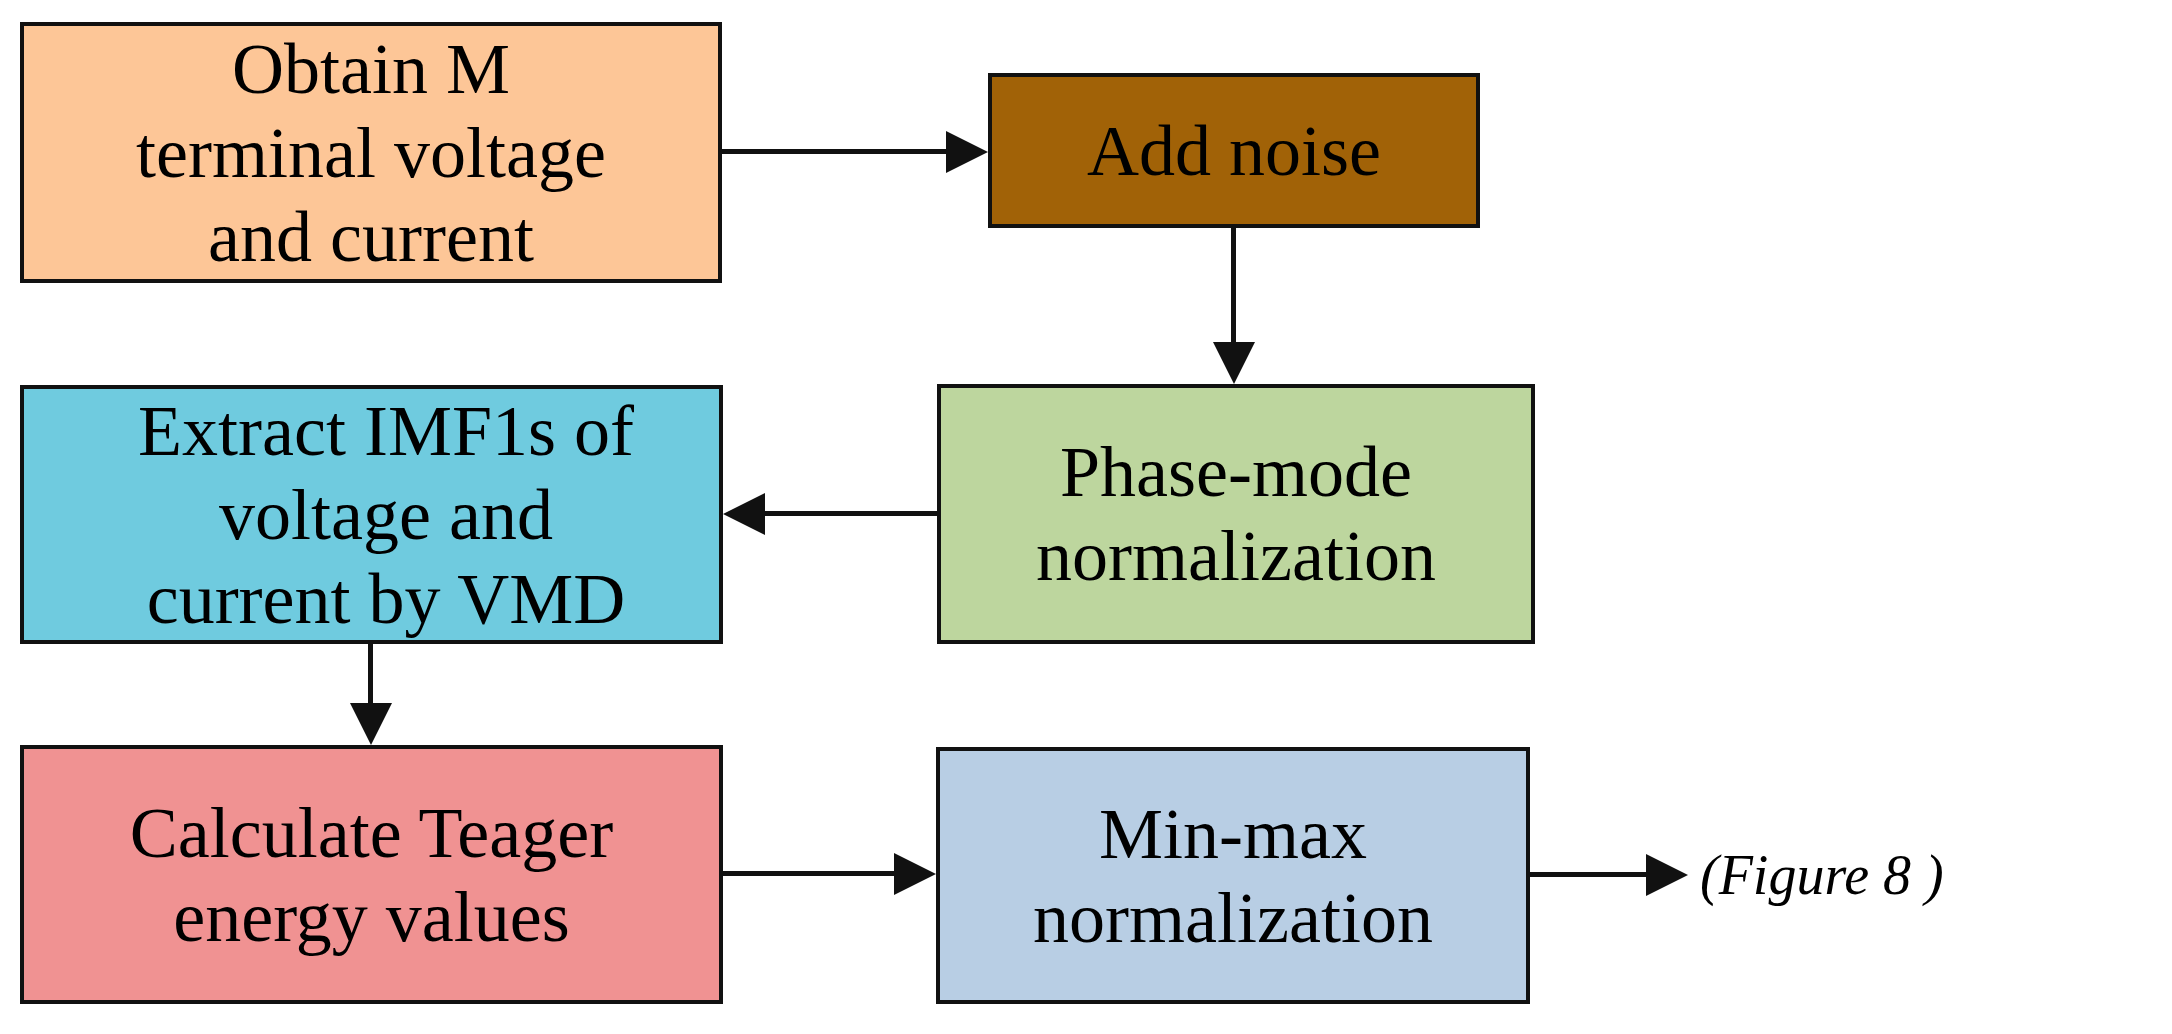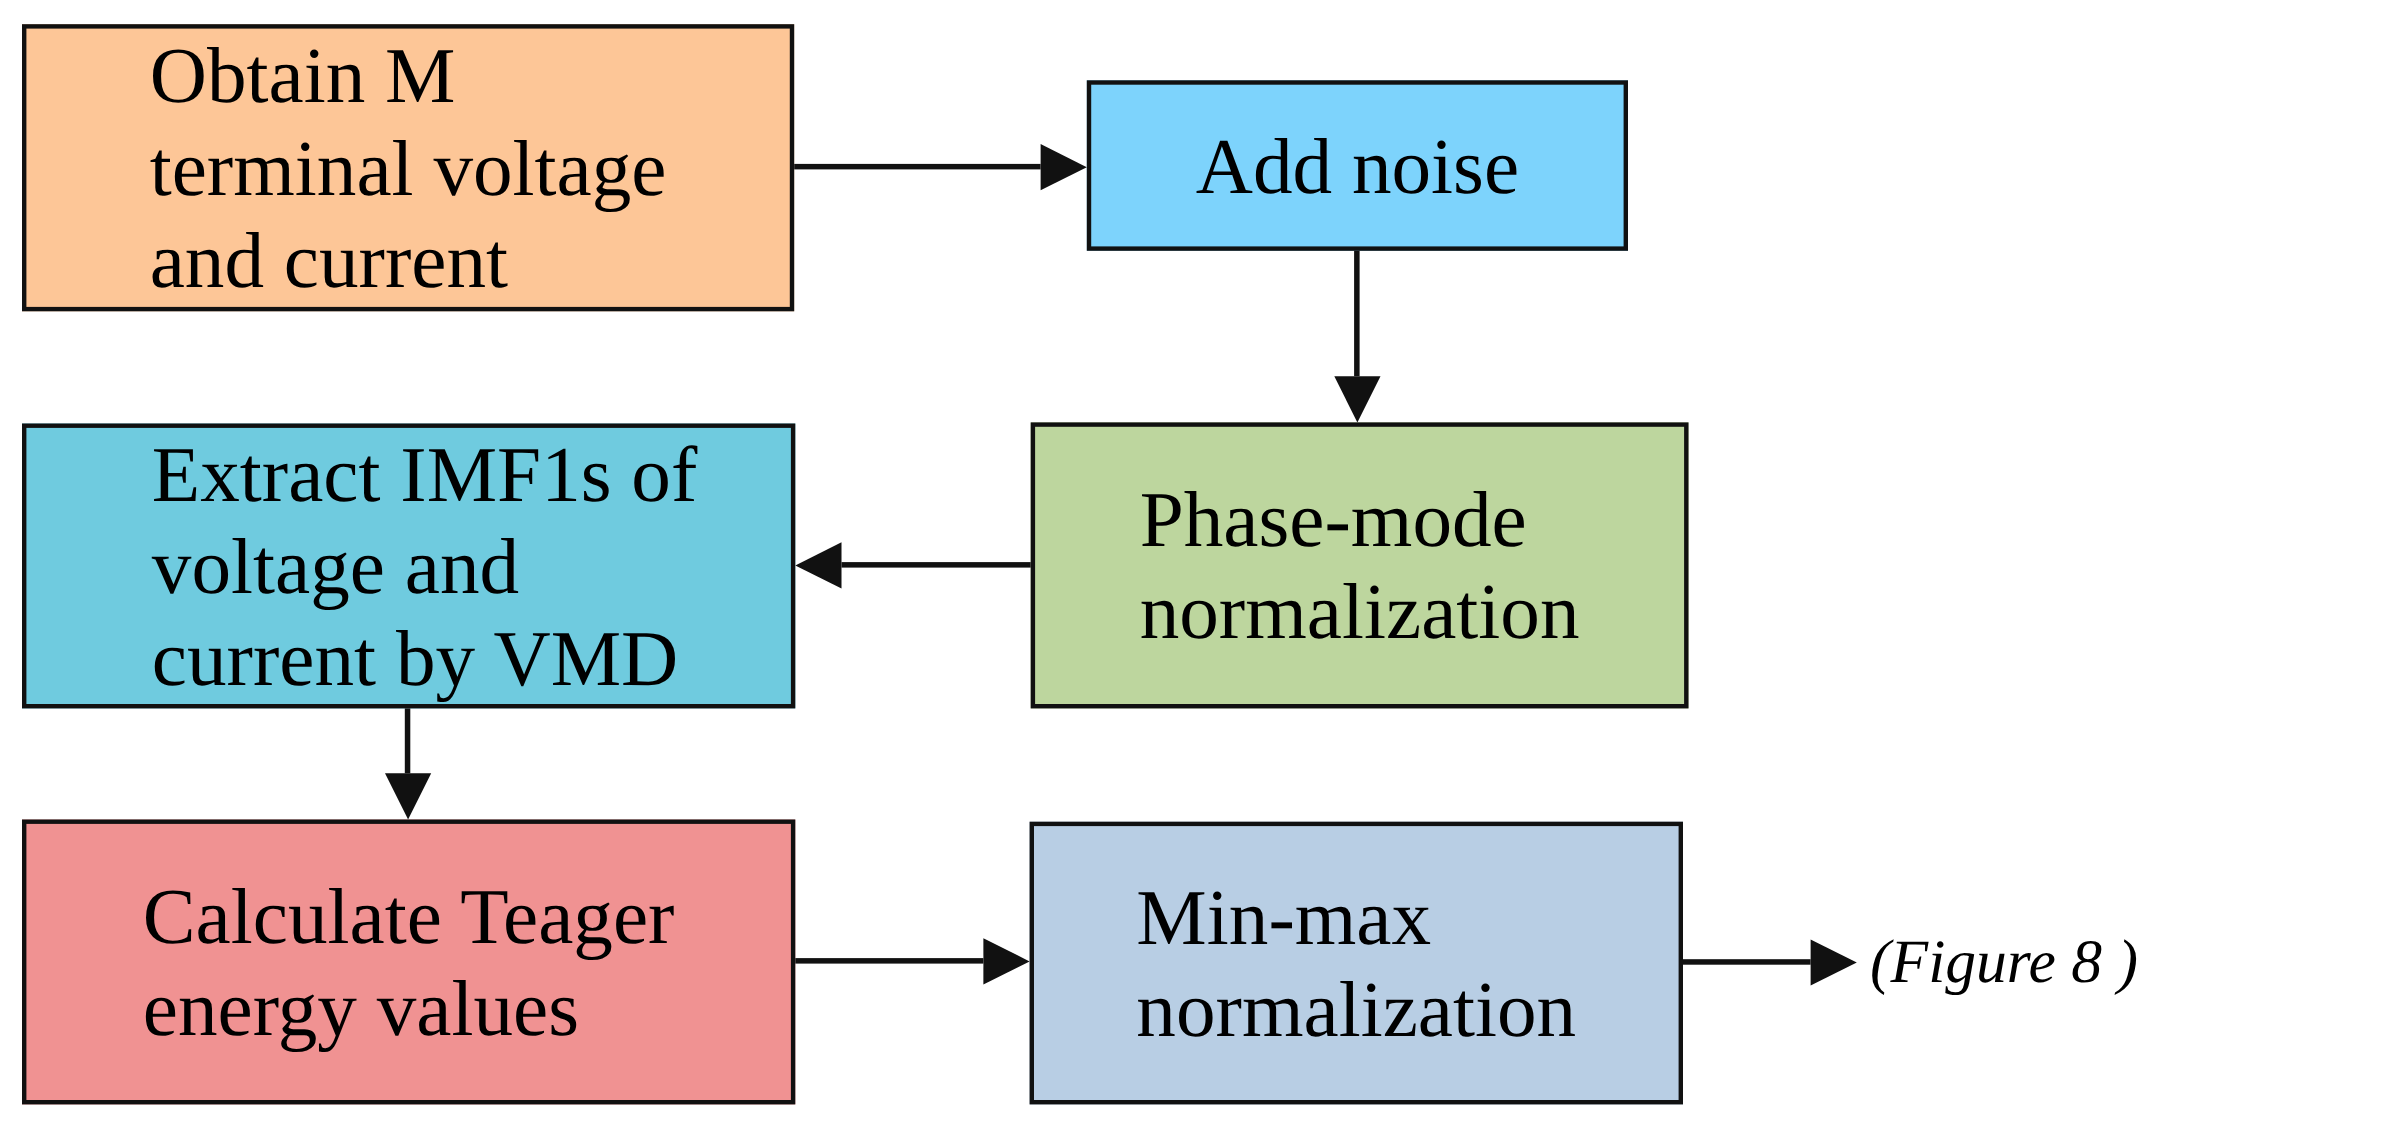--- a/index.html
+++ b/index.html
@@ -16,21 +16,21 @@
     color: #000000;
     overflow: hidden;
   }
   .node {
     position: absolute;
     box-sizing: border-box;
     border: 4px solid #111111;
     display: flex;
     align-items: center;
     justify-content: center;
-    text-align: left;
+    text-align: center;
     font-size: 72px;
     line-height: 84px;
     white-space: pre-line;
   }
   #node-obtain-terminal   { left: 20px;  top: 22px;  width: 702px; height: 261px; }
   #node-add-noise         { left: 988px; top: 73px;  width: 492px; height: 155px; }
   #node-phase-mode        { left: 937px; top: 384px; width: 598px; height: 260px; }
   #node-extract-imf1s     { left: 20px;  top: 385px; width: 703px; height: 259px; }
   #node-teager-energy     { left: 20px;  top: 745px; width: 703px; height: 259px; }
   #node-min-max           { left: 936px; top: 747px; width: 594px; height: 257px; }
@@ -92,21 +92,21 @@
 </style>
 </head>
 <body>
 
 <div id="canvas">
 
   <div class="node" id="node-obtain-terminal" style="background: rgb(253, 198, 151);">Obtain M
 terminal voltage
 and current</div>
 
-  <div class="node" id="node-add-noise" style="background: #7dd3fc;">Add noise</div>
+  <div class="node" id="node-add-noise" style="background: #a16207;">Add noise</div>
 
   <div class="node" id="node-phase-mode" style="background: rgb(189, 214, 158);">Phase-mode
 normalization</div>
 
   <div class="node" id="node-extract-imf1s" style="background: rgb(111, 203, 223); padding-left: 29px;">Extract IMF1s of
 voltage and
 current by VMD</div>
 
   <div class="node" id="node-teager-energy" style="background: rgb(240, 146, 146);">Calculate Teager
 energy values</div>

